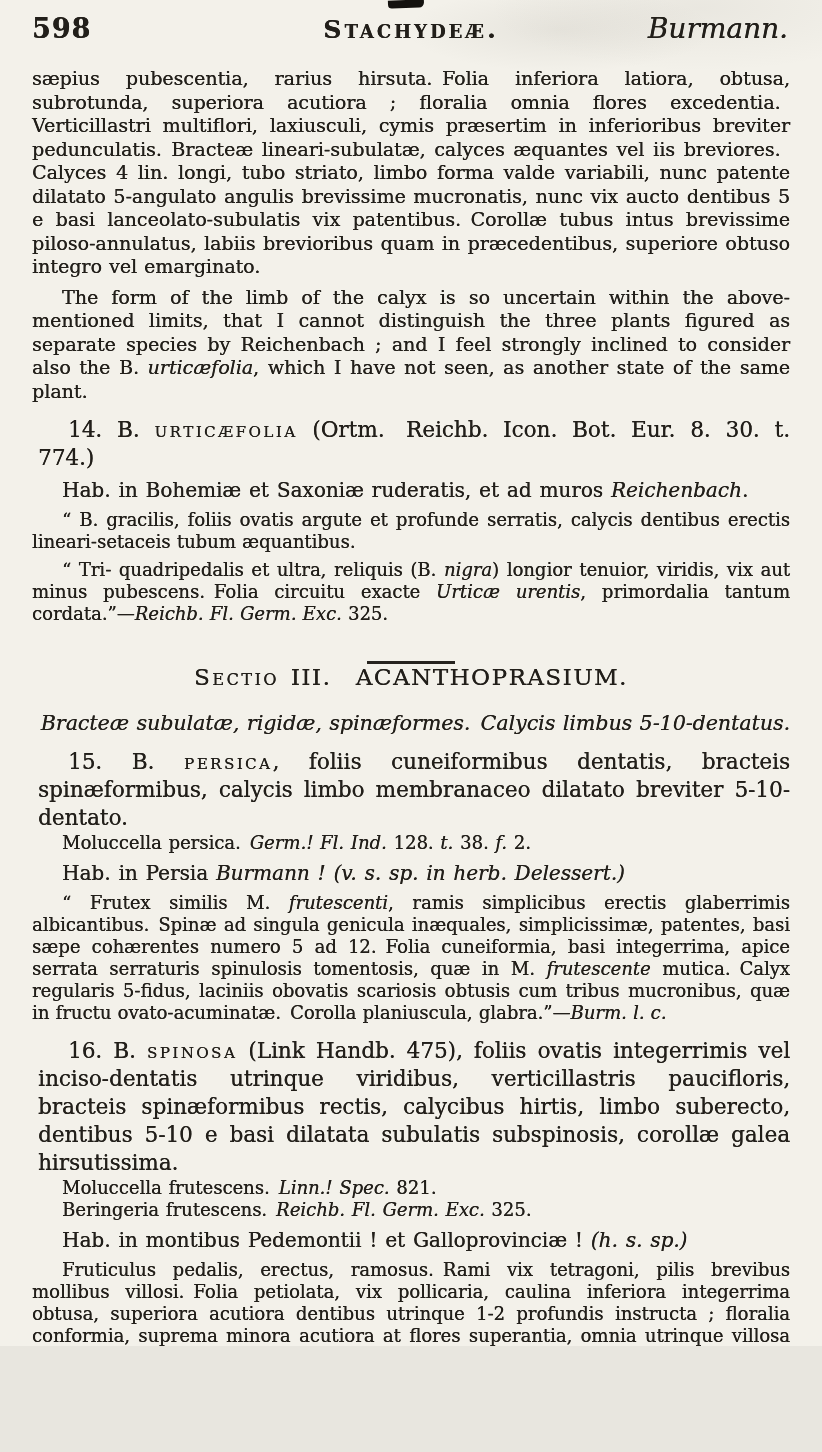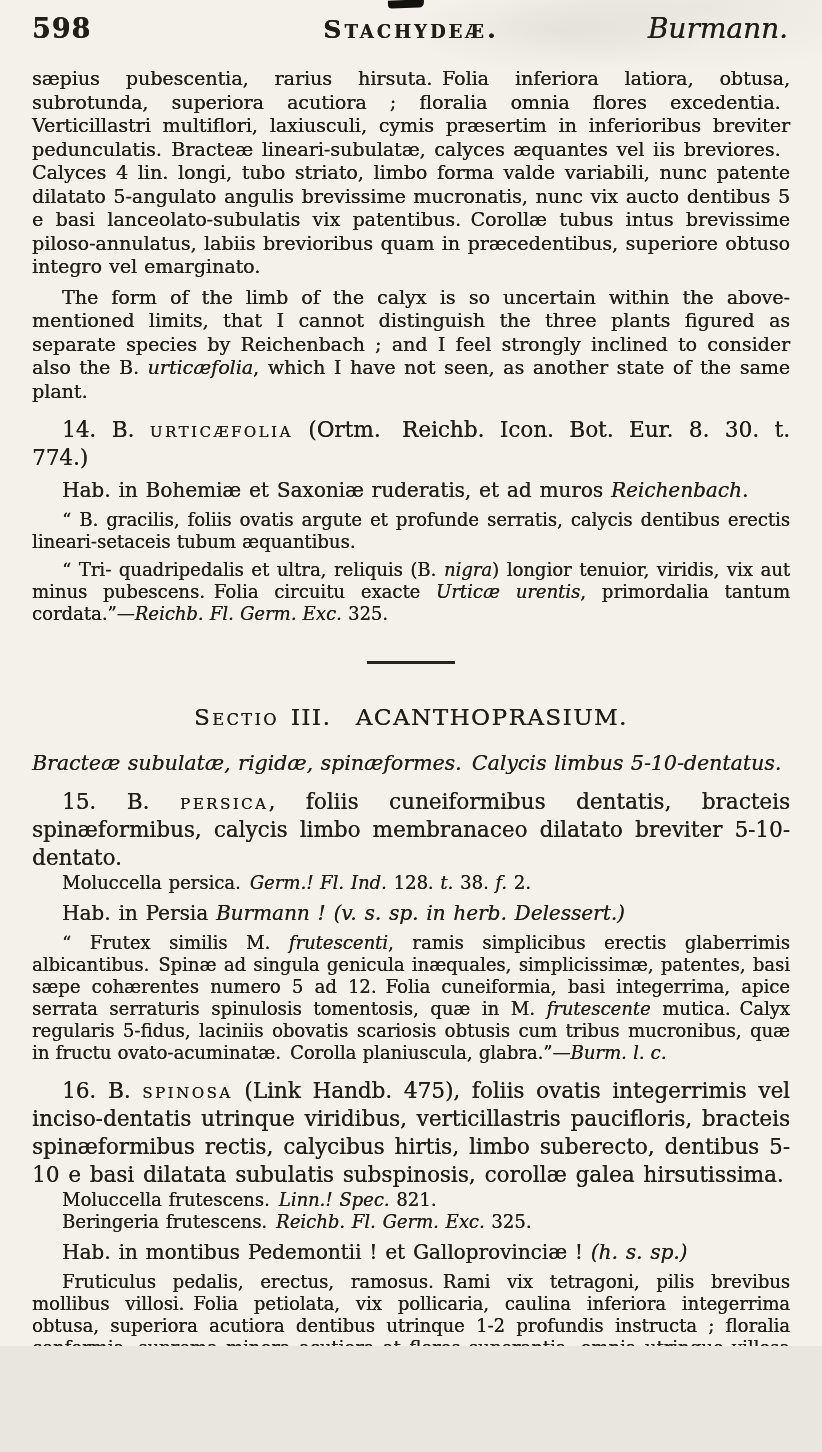--- a/index.html
+++ b/index.html
@@ -35,27 +35,27 @@
   .rtitle{
     justify-self:center;font-size:25px;letter-spacing:3px;
     font-variant:small-caps;font-weight:700;
   }
   .gtitle{justify-self:end;font-style:italic;font-size:28px;padding-right:2px;}
 
   .pagebody{margin-top:22px;}
   .b{margin:0;}
   .indent{text-indent:30px;}
   .b-body{font-size:19px;line-height:23.5px;text-align:justify;margin-bottom:7px;word-spacing:1px;}
-  .b-species{font-size:21.5px;line-height:28px;text-align:justify;margin-top:13px;word-spacing:2px;}
+  .b-species{font-size:21.5px;line-height:28px;text-align:justify;margin-top:13px;word-spacing:2px;margin-left:6px;}
   .b-hab{font-size:20px;line-height:25px;margin-top:6px;word-spacing:1.5px;}
   .b-small{font-size:18px;line-height:22px;text-align:justify;margin-top:6px;word-spacing:0.5px;}
   .b-syn{font-size:18px;line-height:22.5px;word-spacing:1px;}
   .b-rule{width:88px;height:0;border-top:3.5px solid #26231e;margin:36px auto 0 auto;}
-  .b-section{text-align:center;font-size:23px;margin-top:40px;letter-spacing:1.5px;word-spacing:3px;}
-  .b-motto{text-align:left;font-size:20.5px;margin-top:21px;word-spacing:1px;}
+  .b-section{text-align:center;font-size:23px;letter-spacing:1.5px;word-spacing:3px;}
+  .b-motto{text-align:right;font-size:20.5px;margin-top:21px;word-spacing:1px;}
   .it{font-style:italic;}
   .sc{font-variant:small-caps;letter-spacing:2.5px;}
 </style>
 </head>
 <body>
 
 <div class="page ink">
   <div class="smudge"></div>
   <header class="pagehead">
     <span class="pnum">598</span>

